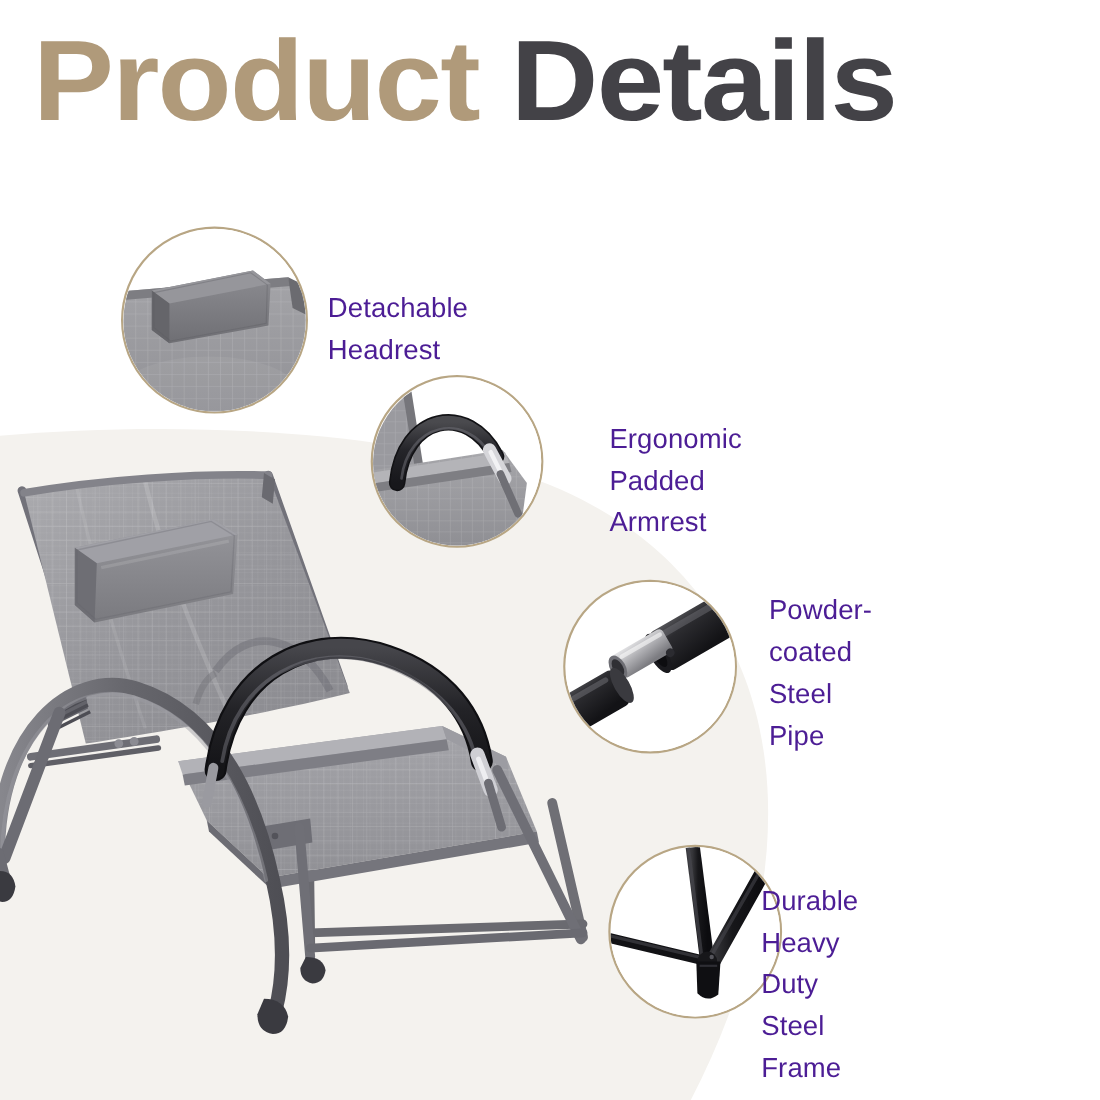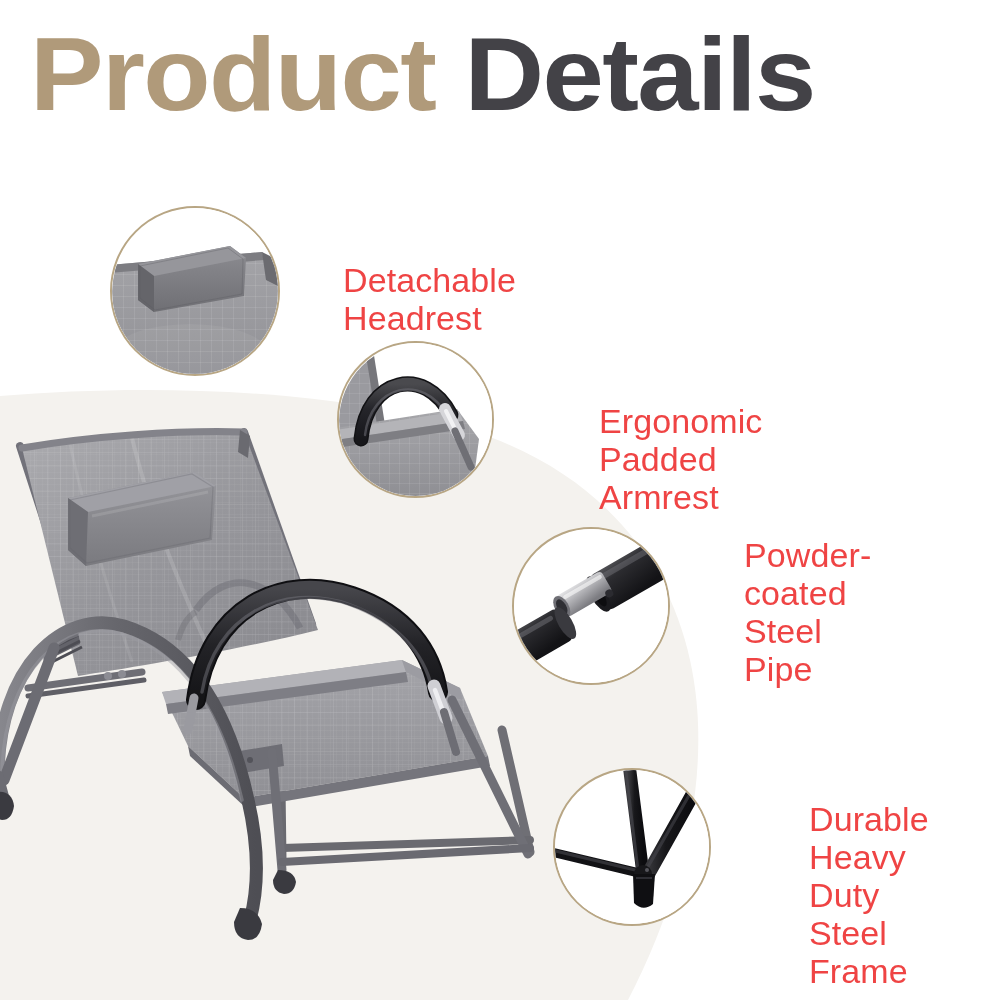--- a/index.html
+++ b/index.html
@@ -32,27 +32,26 @@
   .ring{
     position:absolute;border-radius:50%;
     border:2px solid #b8a684;
     box-sizing:border-box;
     overflow:hidden;
     background:#ffffff;
   }
   .ring svg{position:absolute;left:0;top:0;}
   .label{
     position:absolute;
-    color:#ef4444;
-    font-size:34px;
+    color:#4c1d95;
+    font-size:25px;
     line-height:38px;
     letter-spacing:.1px;
     white-space:pre-line;
     z-index:6;
-    margin-left:45px;
   }
 
   
   .product{position:absolute;left:-18px;top:400px;width:560px;height:560px;z-index:3;}
 </style>
 </head>
 <body>
 
 <div id="stage">
 
@@ -148,21 +147,21 @@
           <path d="M 22 96 C 28 34, 86 22, 112 72" fill="none" stroke="url(#g2arm)" stroke-width="12" stroke-linecap="round"></path>
           <path d="M 26 92 C 32 42, 84 30, 108 72" fill="none" stroke="#6e6e74" stroke-opacity=".55" stroke-width="2.4" stroke-linecap="round"></path>
 
           <path d="M 106 66 L 120 92" stroke="#d6d6da" stroke-width="12" stroke-linecap="round"></path>
           <path d="M 107 68 L 118 90" stroke="#f2f2f4" stroke-width="4" stroke-linecap="round"></path>
 
           <path d="M 116 88 L 132 124" stroke="#6f6f75" stroke-width="7" stroke-linecap="round"></path>
         </g>
       </svg>
     </div>
-    <div class="label" style="left:554px;top:402px;">Ergonomic Padded Armrest</div>
+    <div class="label" style="left:554px;top:380px;">Ergonomic Padded Armrest</div>
   </div>
 
   <div class="callout">
     <div class="ring" style="left:512px;top:527px;width:158px;height:158px;">
       <svg width="158" height="158" viewBox="0 0 158 158">
         <defs>
           <clipPath id="c3">
               <circle cx="79" cy="79" r="79"></circle>
             </clipPath>
           <linearGradient id="g3black" x1="0" y1="0" x2="0.35" y2="1">
@@ -231,21 +230,21 @@
           <path d="M 139 22 L 92 106" stroke="url(#g4leg)" stroke-width="14" stroke-linecap="round"></path>
           <path d="M 136 22 L 90 102" stroke="#4a4a50" stroke-width="3.2" stroke-linecap="round" opacity=".55"></path>
 
           <circle cx="88" cy="104" r="9" fill="#17171a"></circle>
           <circle cx="92" cy="100" r="2" fill="#55555c"></circle>
           <path d="M 78 104 L 100 104 L 98 134 Q 88 142 79 133 Z" fill="#0f0f12"></path>
           <path d="M 81 108 L 97 108" stroke="#3d3d43" stroke-width="2" opacity=".7"></path>
         </g>
       </svg>
     </div>
-    <div class="label" style="left:764px;top:800px;">Durable Heavy
+    <div class="label" style="left:692px;top:800px;">Durable Heavy
 Duty Steel Frame</div>
   </div>
 
   <svg class="product" viewBox="0 0 560 560" xmlns="http://www.w3.org/2000/svg">
     <defs>
       <linearGradient id="pFab" x1="0.1" y1="0" x2="0.9" y2="1">
         <stop offset="0" stop-color="#a9a9ad"></stop>
           <stop offset=".5" stop-color="#96969b"></stop>
         <stop offset="1" stop-color="#8a8a8f"></stop>
       </linearGradient>

